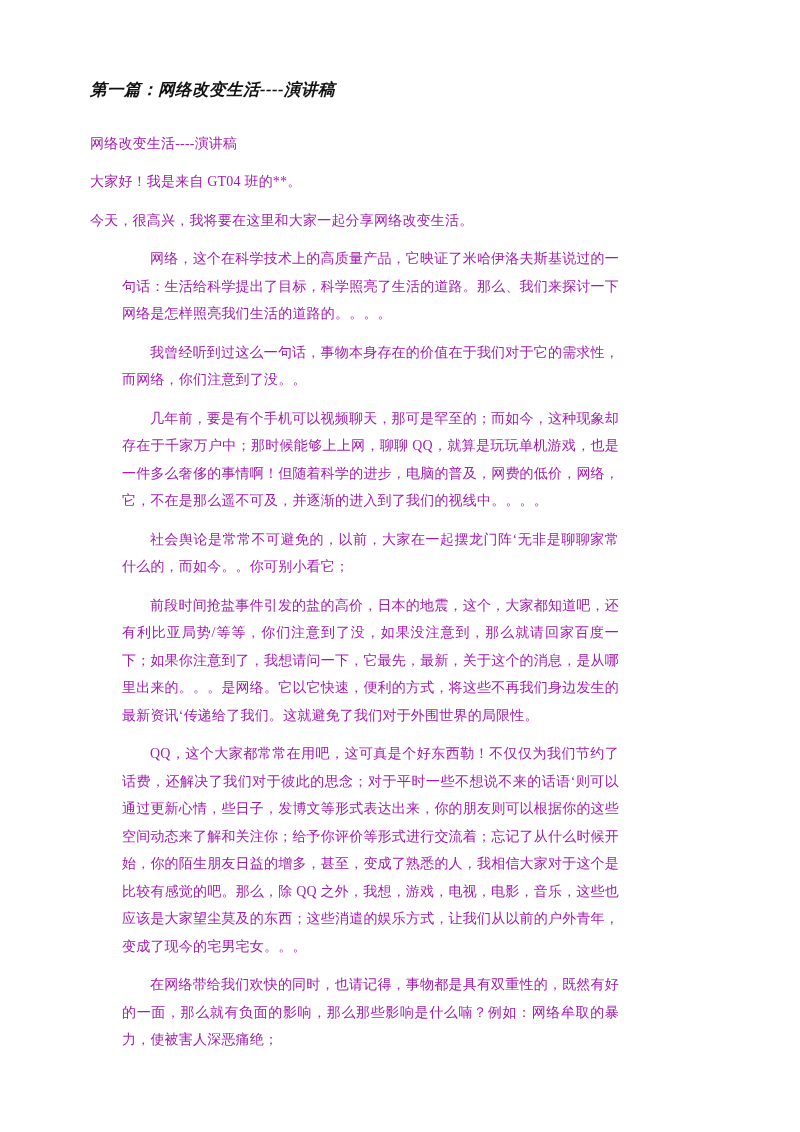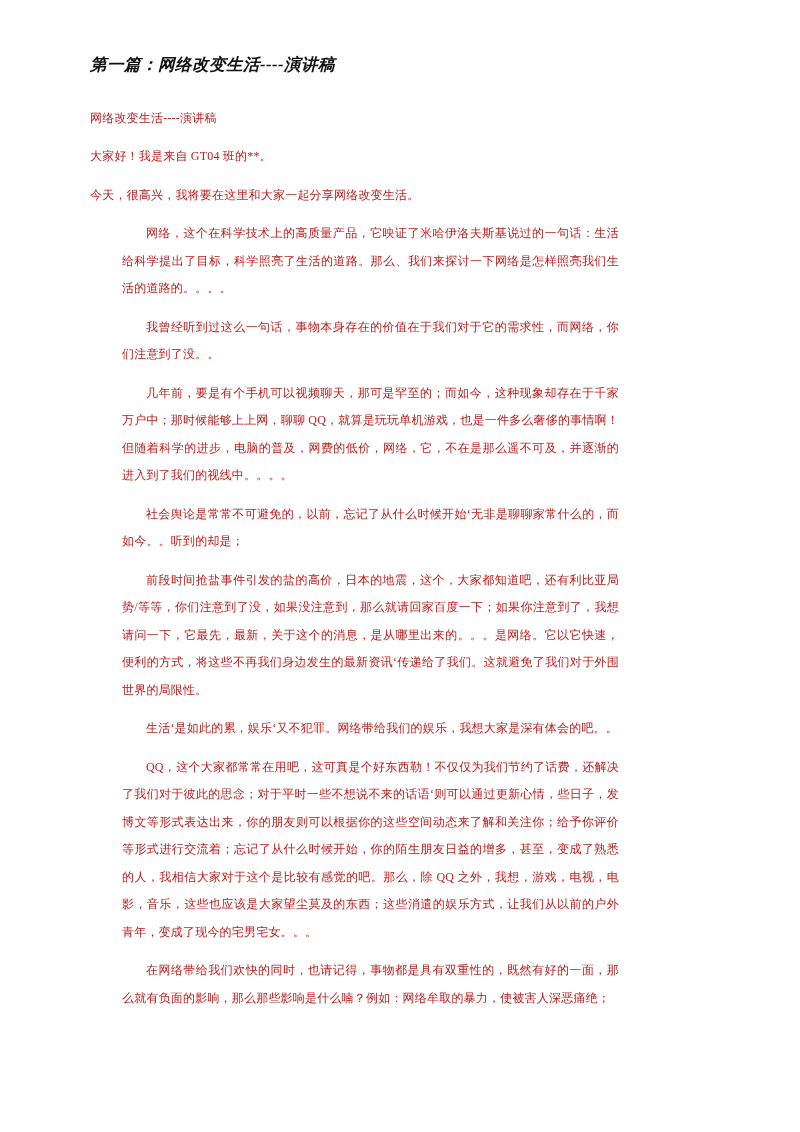--- a/index.html
+++ b/index.html
@@ -13,39 +13,39 @@
     font-family: "Liberation Serif", "DejaVu Serif", serif;
     color: #000000;
     overflow: hidden;
   }
   .page {
     position: relative;
     width: 709px;
     height: 1132px;
     background: #ffffff;
     box-sizing: border-box;
-    padding: 55px 90px 0 90px;
+    padding: 80px 90px 0 90px;
   }
   .doc-title {
     font-family: "Liberation Serif", "DejaVu Serif", serif;
     font-size: 16.5px;
     font-weight: bold;
     font-style: italic;
     letter-spacing: 0.5px;
     margin: 0 0 30px 0;
     line-height: 1.2;
     color: #111;
   }
   .para {
-    font-size: 12px;
+    font-size: 14px;
     line-height: 27.5px;
     margin: 0 0 11px 0;
     text-align: justify;
     text-justify: inter-ideograph;
-    color: #b91c1c;
+    color: #a21caf;
     letter-spacing: 0.2px;
   }
   .para.indent {
     text-indent: 2em;
     margin-left: 32px;
   }
   .para.noindent {
     text-indent: 0;
   }
 </style>
@@ -54,19 +54,18 @@
 
 <div class="page">
   <h1 class="doc-title">第一篇：网络改变生活----演讲稿</h1>
   <div>
     <p class="para noindent">网络改变生活----演讲稿</p>
     <p class="para noindent">大家好！我是来自 GT04 班的**。</p>
     <p class="para noindent">今天，很高兴，我将要在这里和大家一起分享网络改变生活。</p>
     <p class="para indent">网络，这个在科学技术上的高质量产品，它映证了米哈伊洛夫斯基说过的一句话：生活给科学提出了目标，科学照亮了生活的道路。那么、我们来探讨一下网络是怎样照亮我们生活的道路的。。。。</p>
     <p class="para indent">我曾经听到过这么一句话，事物本身存在的价值在于我们对于它的需求性，而网络，你们注意到了没。。</p>
     <p class="para indent">几年前，要是有个手机可以视频聊天，那可是罕至的；而如今，这种现象却存在于千家万户中；那时候能够上上网，聊聊 QQ，就算是玩玩单机游戏，也是一件多么奢侈的事情啊！但随着科学的进步，电脑的普及，网费的低价，网络，它，不在是那么遥不可及，并逐渐的进入到了我们的视线中。。。。</p>
-    <p class="para indent">社会舆论是常常不可避免的，以前，忘记了从什么时候开始‘无非是聊聊家常什么的，而如今。。听到的却是；</p>
+    <p class="para indent">社会舆论是常常不可避免的，以前，大家在一起摆龙门阵‘无非是聊聊家常什么的，而如今。。你可别小看它；</p>
     <p class="para indent">前段时间抢盐事件引发的盐的高价，日本的地震，这个，大家都知道吧，还有利比亚局势/等等，你们注意到了没，如果没注意到，那么就请回家百度一下；如果你注意到了，我想请问一下，它最先，最新，关于这个的消息，是从哪里出来的。。。是网络。它以它快速，便利的方式，将这些不再我们身边发生的最新资讯‘传递给了我们。这就避免了我们对于外围世界的局限性。</p>
-    <p class="para indent">生活‘是如此的累，娱乐‘又不犯罪。网络带给我们的娱乐，我想大家是深有体会的吧。。</p>
     <p class="para indent">QQ，这个大家都常常在用吧，这可真是个好东西勒！不仅仅为我们节约了话费，还解决了我们对于彼此的思念；对于平时一些不想说不来的话语‘则可以通过更新心情，些日子，发博文等形式表达出来，你的朋友则可以根据你的这些空间动态来了解和关注你；给予你评价等形式进行交流着；忘记了从什么时候开始，你的陌生朋友日益的增多，甚至，变成了熟悉的人，我相信大家对于这个是比较有感觉的吧。那么，除 QQ 之外，我想，游戏，电视，电影，音乐，这些也应该是大家望尘莫及的东西；这些消遣的娱乐方式，让我们从以前的户外青年，变成了现今的宅男宅女。。。</p>
     <p class="para indent">在网络带给我们欢快的同时，也请记得，事物都是具有双重性的，既然有好的一面，那么就有负面的影响，那么那些影响是什么喃？例如：网络牟取的暴力，使被害人深恶痛绝；</p>
   </div>
 </div>
 
 </body></html>

